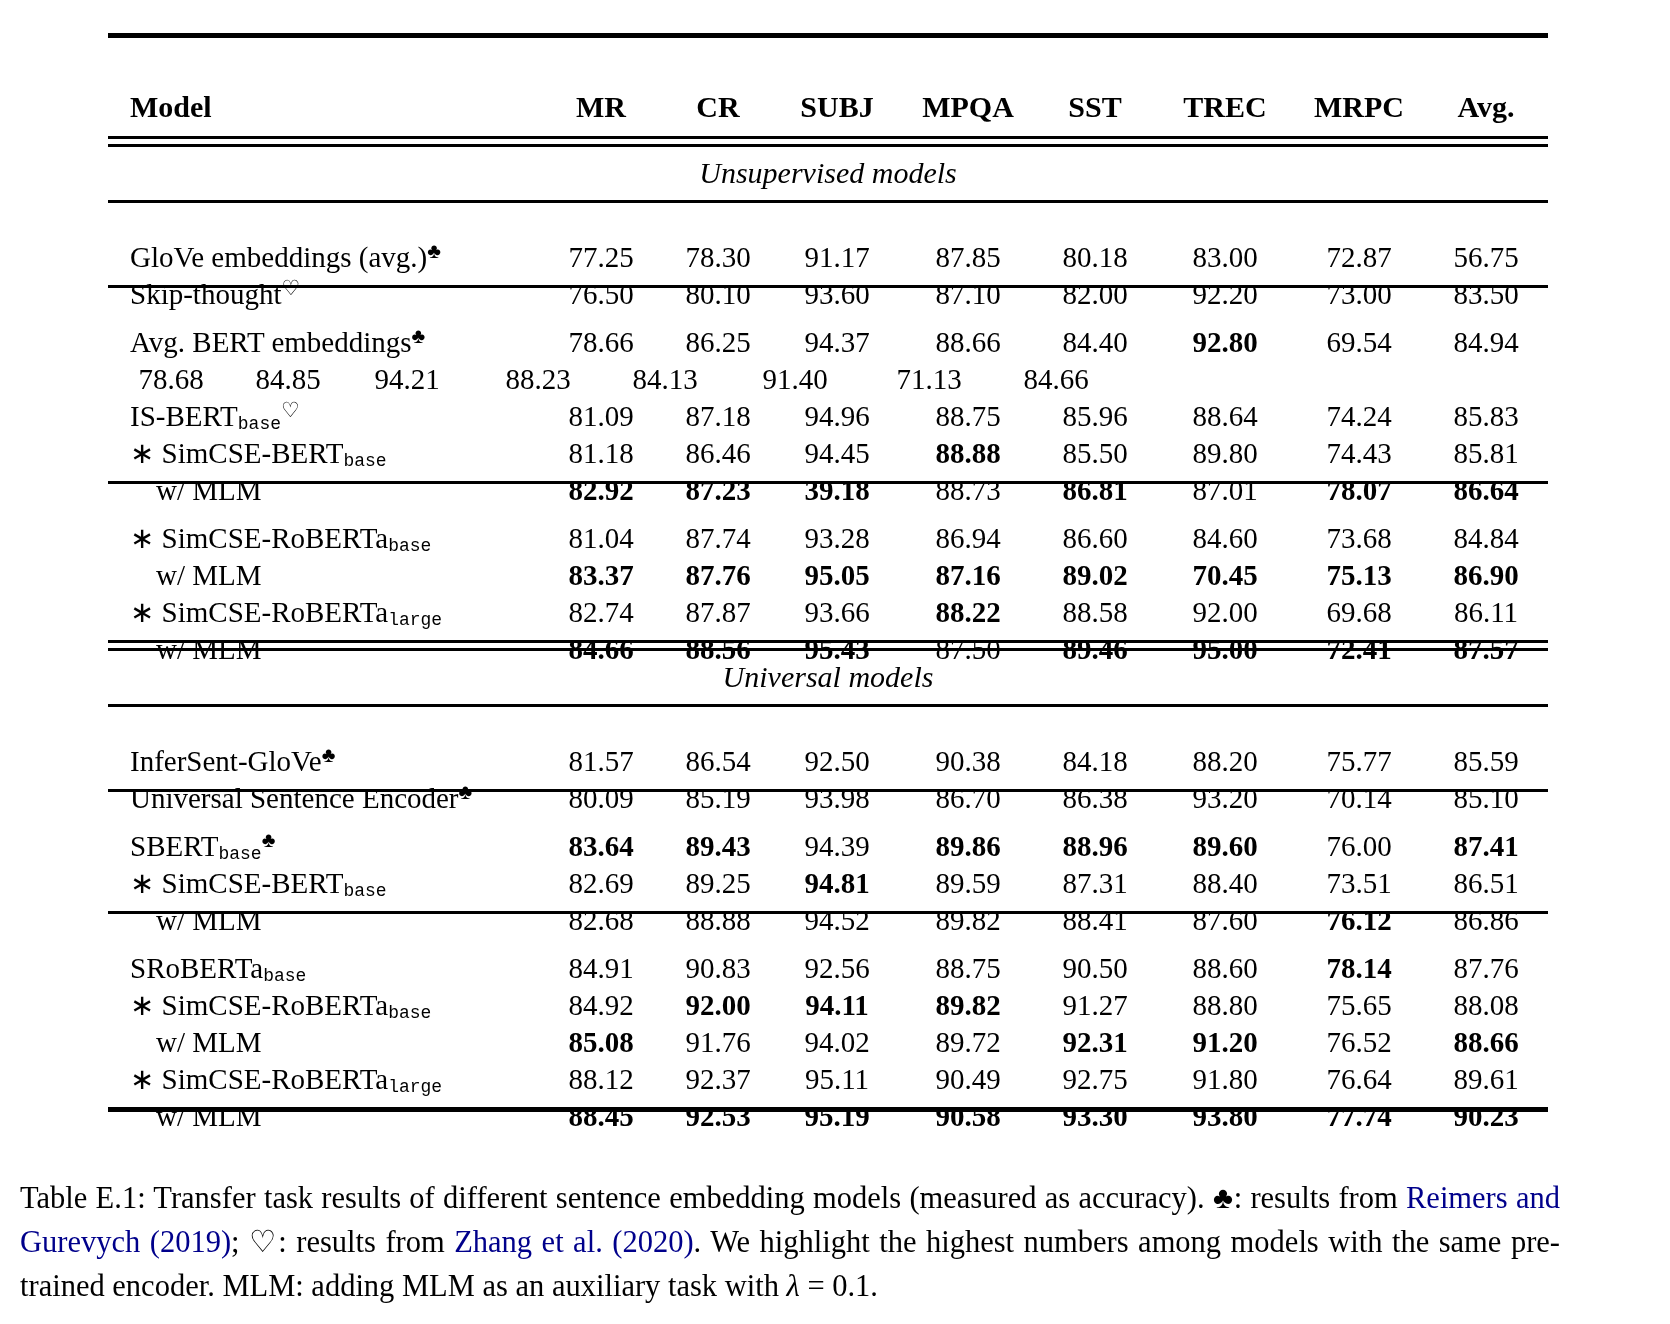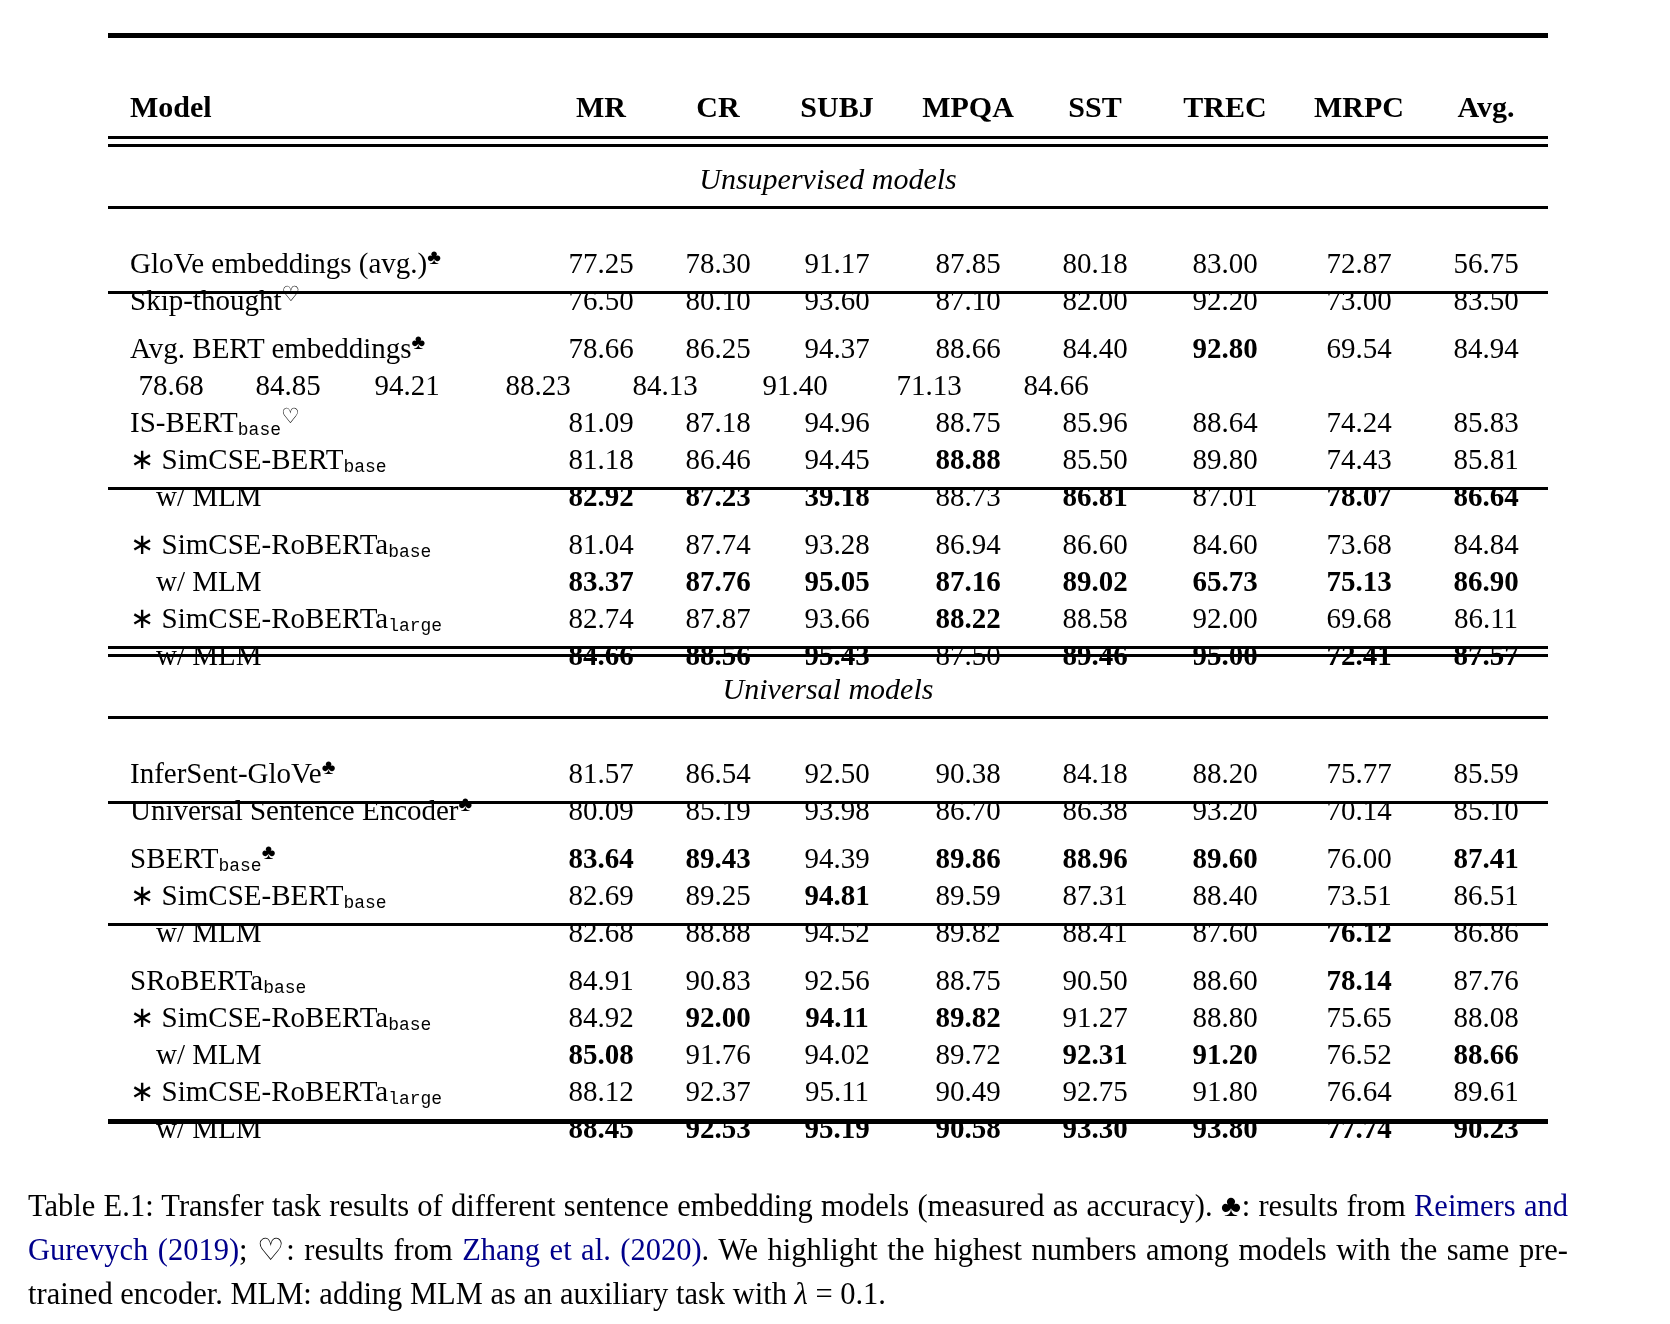--- a/index.html
+++ b/index.html
@@ -13,25 +13,25 @@
   .hrow{display:flex;font-weight:bold;font-size:30px;padding:20px 0 12px 0;align-items:baseline;}
   .trow{display:flex;height:37px;line-height:37px;font-size:29px;align-items:baseline;}
   .group{padding:4px 0;}
   .c{box-sizing:border-box;}
   .c0{width:430px;text-align:left;padding-left:22px;}
   .c0.indent{padding-left:48px;}
   .c1{width:126px;margin-top:32px;}.c2{width:108px;}.c3{width:130px;}.c4{width:132px;}
   .c5{width:122px;}.c6{width:138px;}.c7{width:130px;}.c8{width:124px;}
   .num{text-align:center;}
   .bold{font-weight:bold;}
-  .section-label{text-align:center;font-style:italic;font-size:30px;padding:15px 0 10px 0;}
+  .section-label{text-align:center;font-style:italic;font-size:30px;padding:9px 0 10px 0;}
   .sup{font-size:0.72em;vertical-align:0.45em;}
   .sub{font-family:"Liberation Mono","DejaVu Sans Mono",monospace;font-size:0.62em;vertical-align:-0.15em;}
   .mono{font-family:"Liberation Mono","DejaVu Sans Mono",monospace;font-size:0.8em;}
-  .caption{position:absolute;left:12px;top:1168px;width:1540px;font-size:30.5px;line-height:44px;text-align:justify;margin:16px;}
+  .caption{position:absolute;left:12px;top:1168px;width:1540px;font-size:30.5px;line-height:44px;text-align:justify;margin:8px;}
   .cite{color:#00008B;text-decoration:none;cursor:pointer;}
   .lambda{font-style:italic;}
 </style>
 </head>
 <body>
 
 <div class="page">
 
   <div class="tbl">
     <div class="rule thick"></div>
@@ -144,21 +144,21 @@
             <div class="c num c7">73.68</div>
             <div class="c num c8">84.84</div>
           </div>
           <div class="trow">
             <div class="c c0 indent"><span>w/ MLM</span></div>
             <div class="c num c1 bold">83.37</div>
             <div class="c num c2 bold">87.76</div>
             <div class="c num c3 bold">95.05</div>
             <div class="c num c4 bold">87.16</div>
             <div class="c num c5 bold">89.02</div>
-            <div class="c num c6 bold">65.73</div>
+            <div class="c num c6 bold">70.45</div>
             <div class="c num c7 bold">75.13</div>
             <div class="c num c8 bold">86.90</div>
           </div>
           <div class="trow">
             <div class="c c0"><span>∗ SimCSE-RoBERTa</span><span class="sub">large</span></div>
             <div class="c num c1">82.74</div>
             <div class="c num c2">87.87</div>
             <div class="c num c3">93.66</div>
             <div class="c num c4 bold">88.22</div>
             <div class="c num c5">88.58</div>

